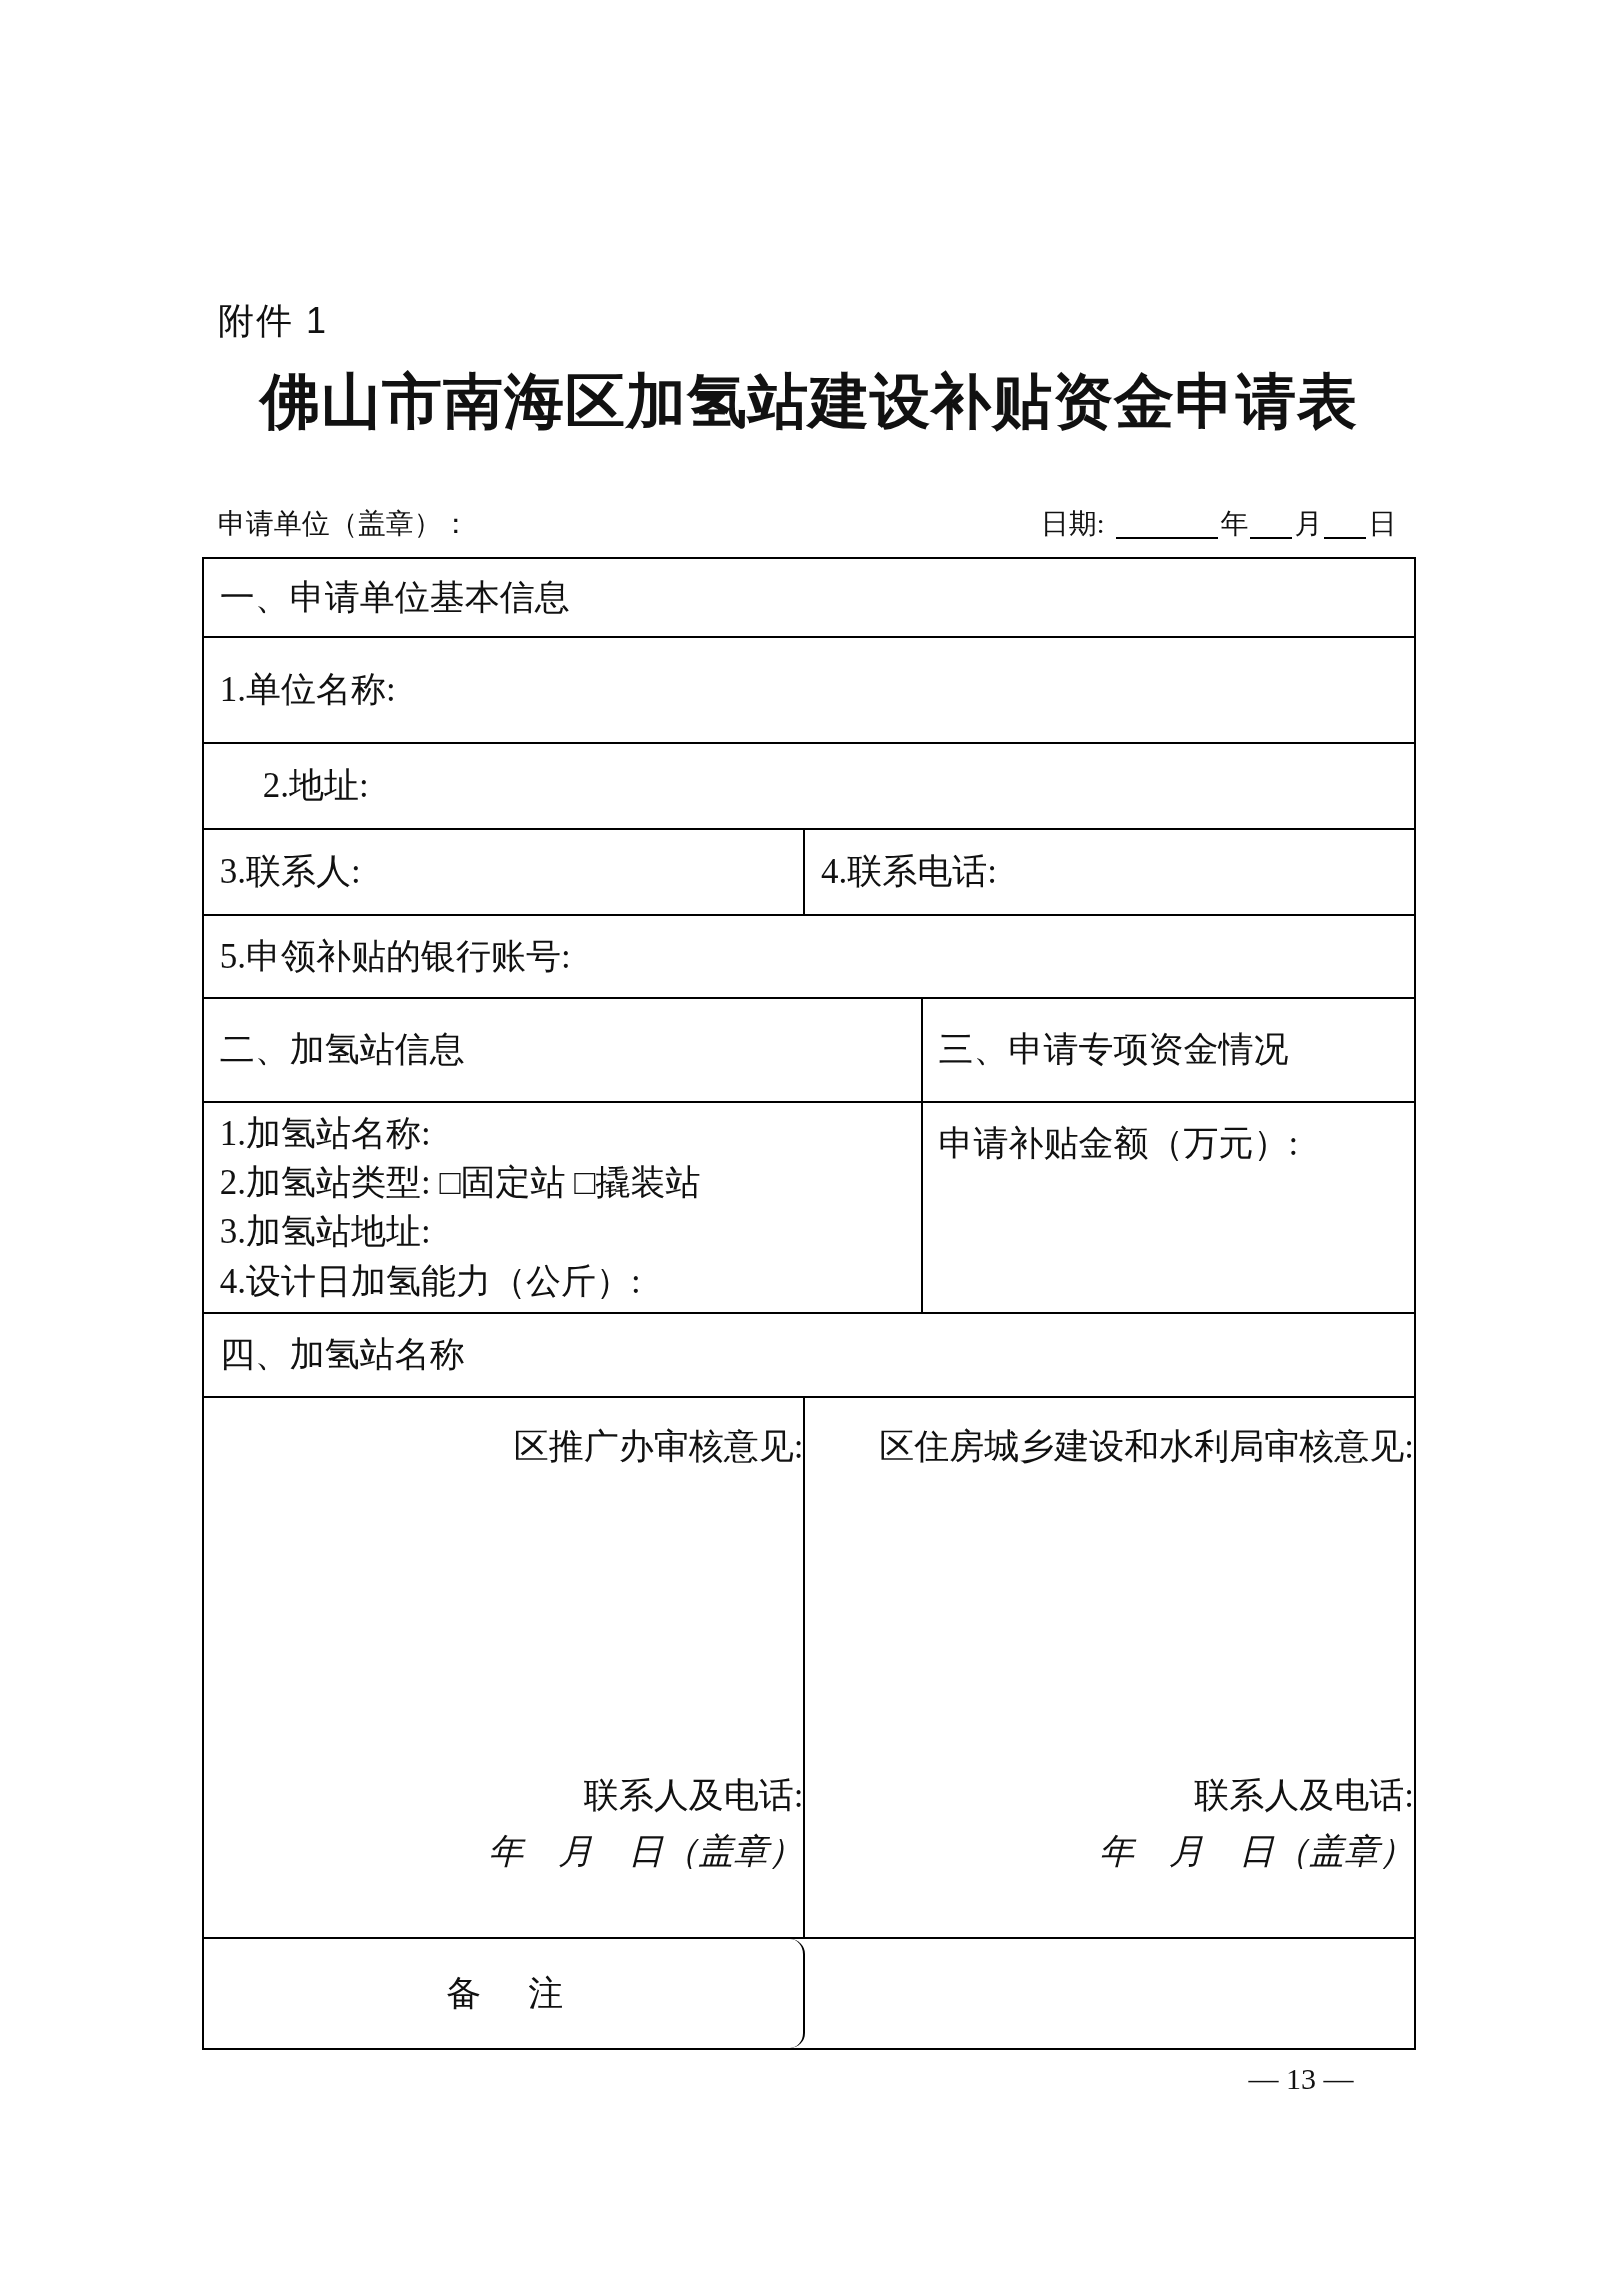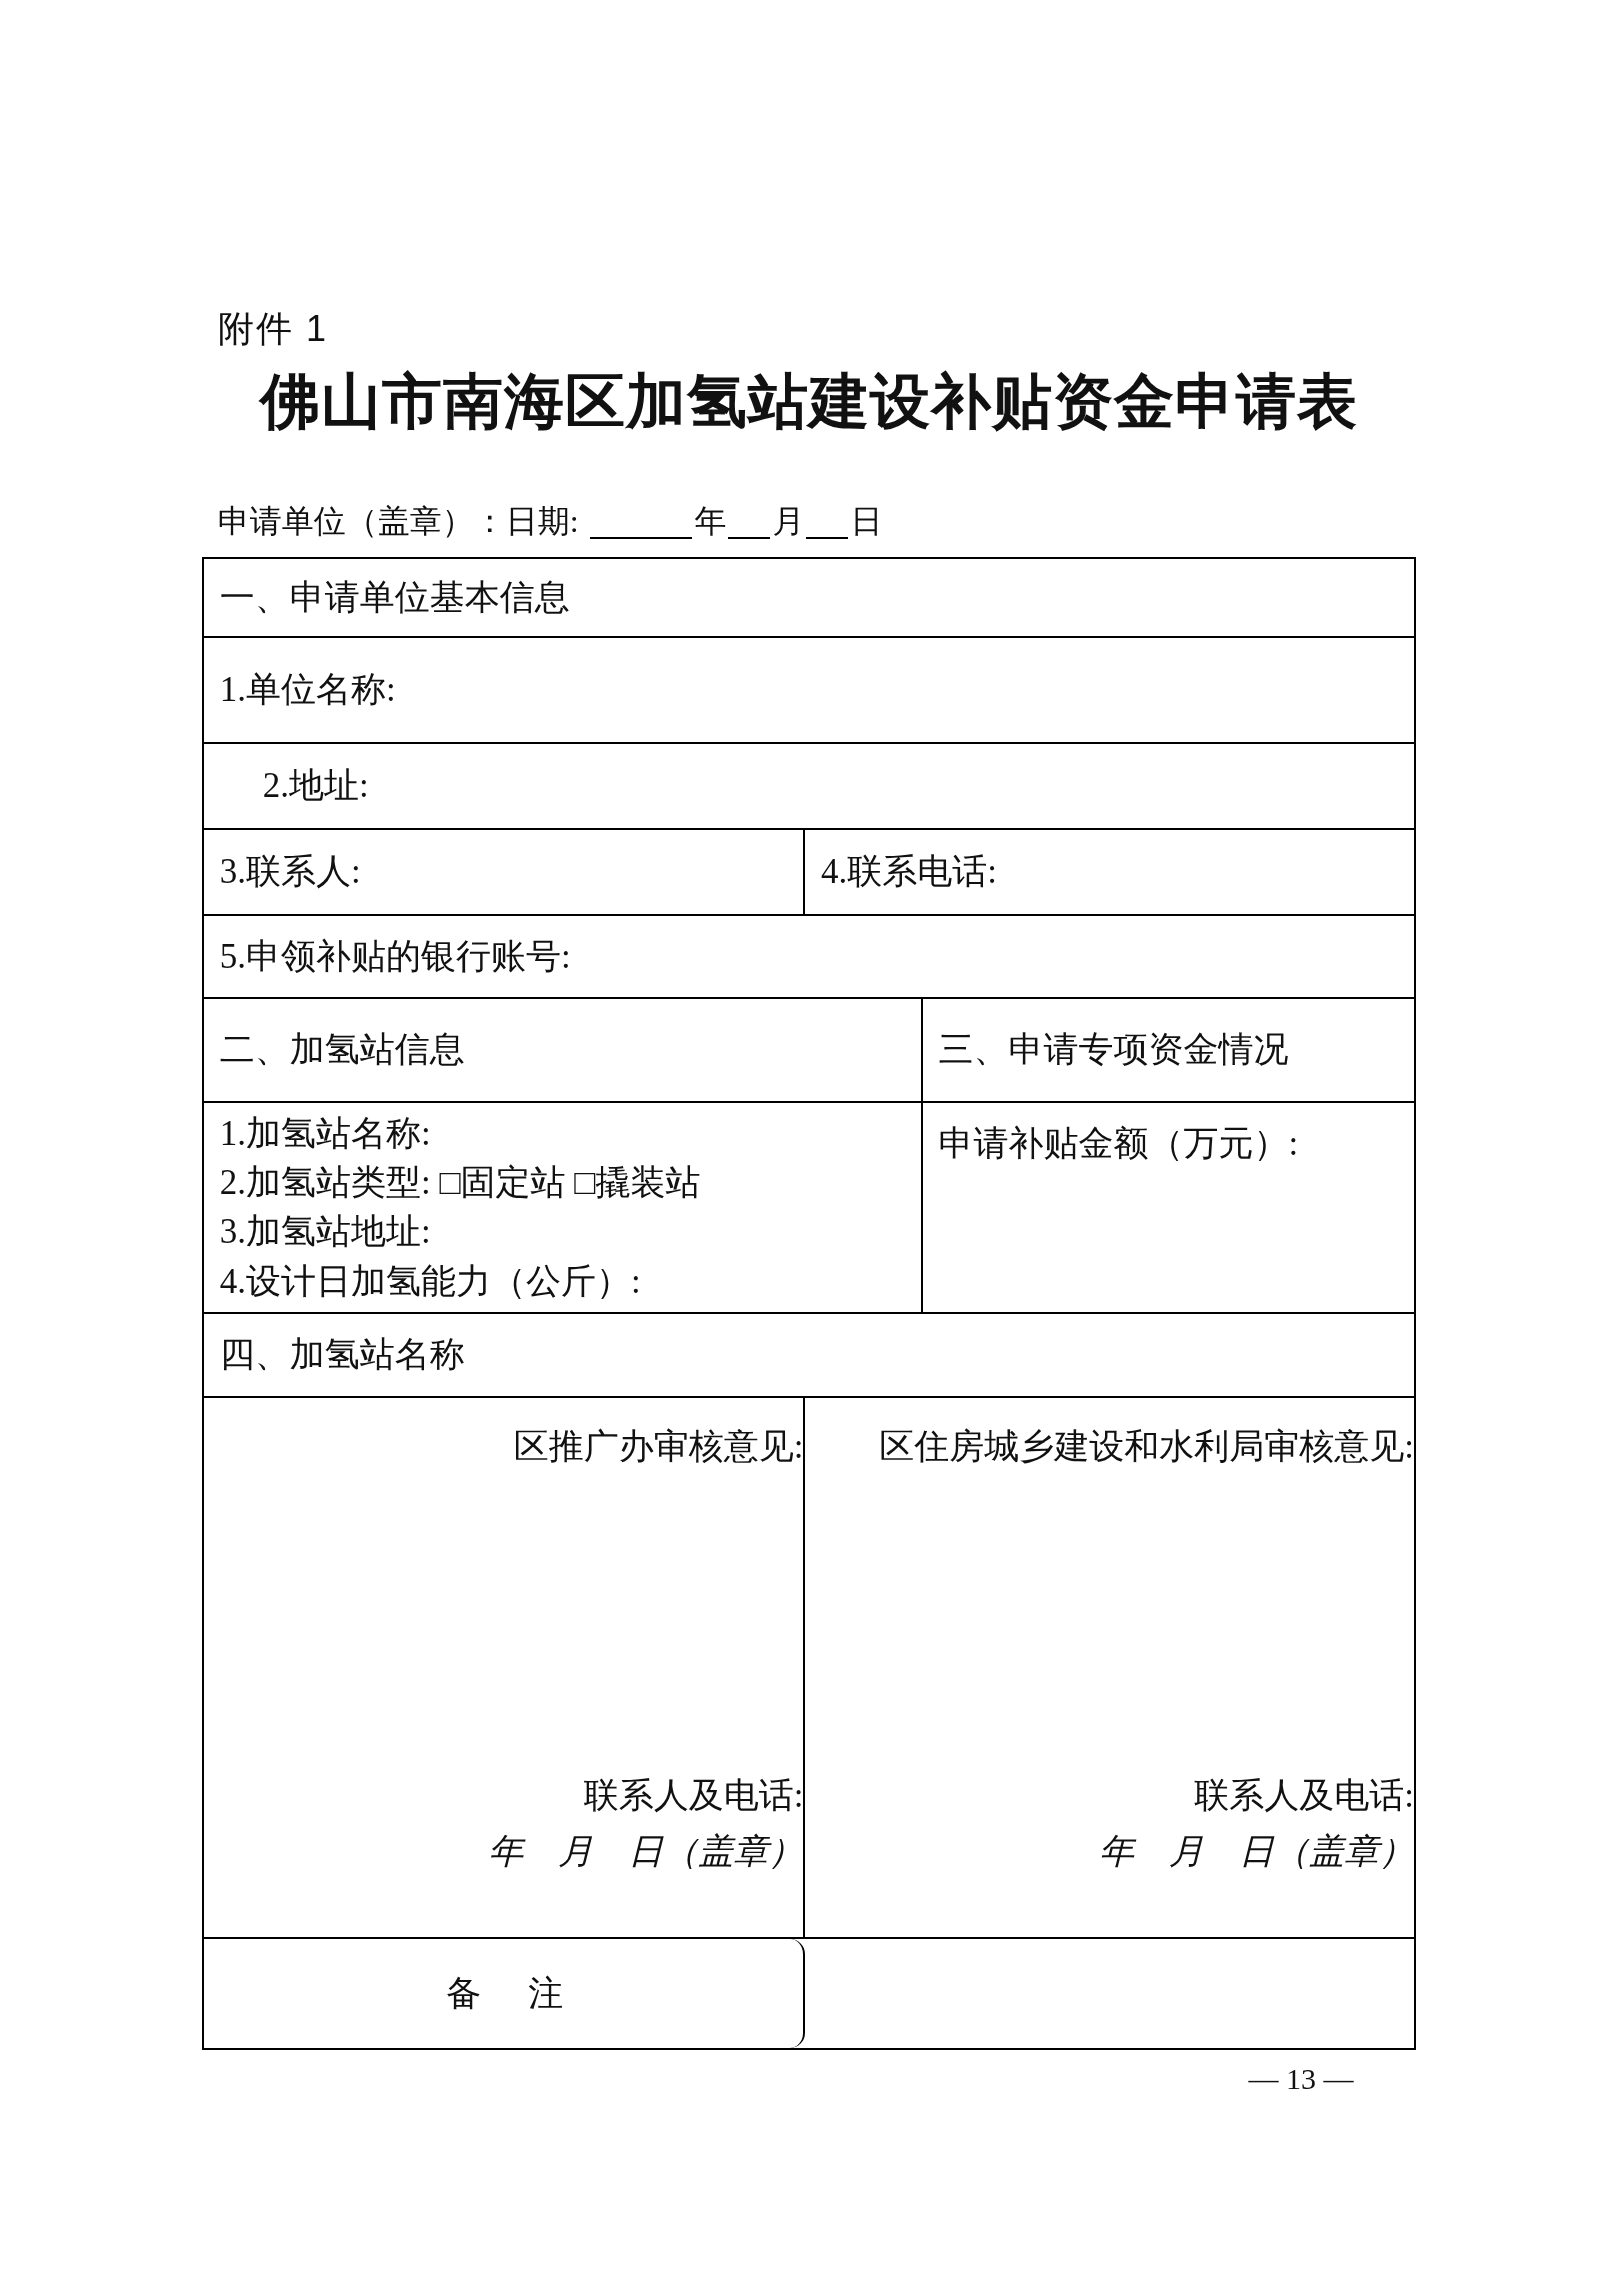--- a/index.html
+++ b/index.html
@@ -9,21 +9,21 @@
     height: 2293px;
     background: #ffffff;
     color: #111111;
     font-family: "Liberation Serif", serif;
     overflow: hidden;
   }
 
   .attachment-label {
     position: absolute;
     left: 218px;
-    top: 309px;
+    top: 301px;
     font-size: 36px;
     line-height: 1.1;
     font-family: "Liberation Sans", sans-serif;
     letter-spacing: 2px;
   }
 
   .doc-title {
     position: absolute;
     left: 202px;
     top: 365px;
@@ -37,22 +37,23 @@
     font-family: "Liberation Serif", serif;
   }
 
   .form-header {
     position: absolute;
     left: 202px;
     top: 484px;
     width: 1214px;
     height: 57px;
     display: flex;
+    justify-content: space-between;
     align-items: flex-end;
-    font-size: 32px;
+    font-size: 28px;
     line-height: 1.25;
   }
   .applicant-label { margin-left: 15.7px; }
   .date-line { margin-right: 19.6px; display: flex; align-items: flex-end; white-space: nowrap; }
   .date-line .lbl { display: inline-block; }
   .blank {
     display: inline-block;
     border-bottom: 2.9px solid #000;
     height: 35px;
     margin: 0 2px 2px 2px;

